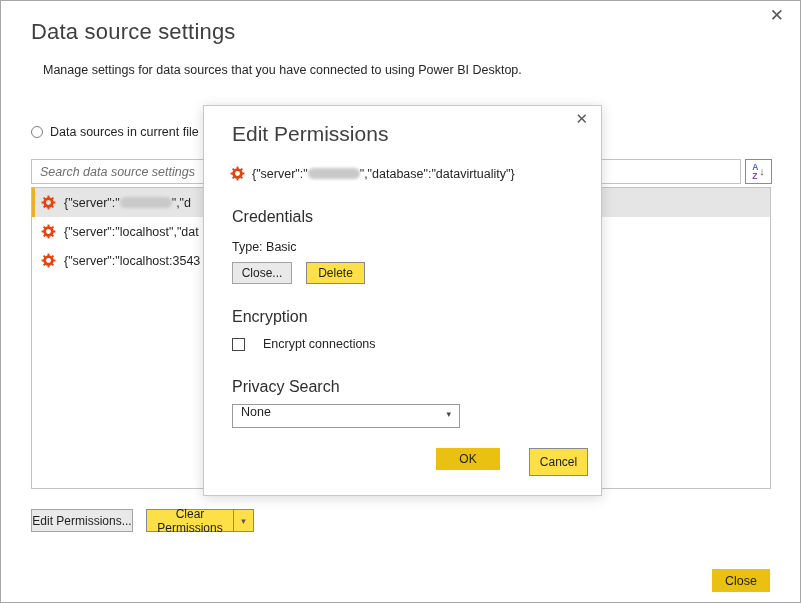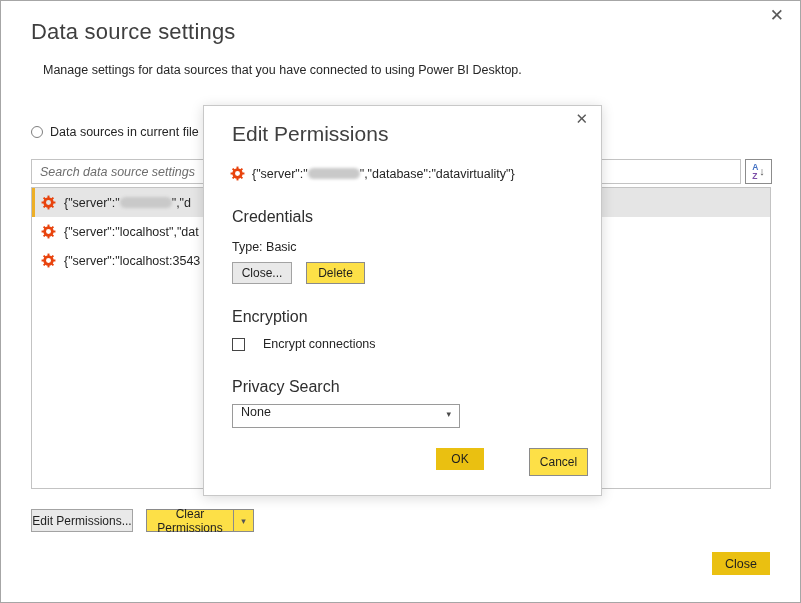--- a/index.html
+++ b/index.html
@@ -46,21 +46,21 @@
   .btn {
     display:inline-flex; align-items:center; justify-content:center;
     font-family:"Liberation Sans", sans-serif; font-size:12px; color:#1f1f1f;
     background:#fde047; border:1px solid #8a8a8a; cursor:pointer;
   }
   .btn.gray { background:#e9e9e9; border-color:#a3a3a3; }
   .btn.gold { background:#eac011; border:none; }
   .edit-perms-btn { left:30px; top:508px; width:102px; height:23px; }
   .clear-perms-btn { left:145px; top:508px; width:88px; height:23px; }
   .clear-perms-arrow { left:232px; top:508px; width:21px; height:23px; font-size:9px; color:#555; }
-  .close-btn { left:711px; top:551px; width:58px; height:23px; font-size:12.5px; }
+  .close-btn { left:711px; top:568px; width:58px; height:23px; font-size:12.5px; }
   
   .dialog {
     position:absolute; left:202px; top:104px; width:399px; height:391px;
     background:#fff; border:1px solid #c8c8c8; box-shadow:0 2px 12px rgba(0,0,0,.15);
   }
   .dlg-close { right:13px; top:5px; font-size:15px; color:#5a5a5a; cursor:pointer; line-height:1; }
   .dlg-title { left:28px; top:16px; font-size:21px; font-weight:300; color:#404040; }
   .dlg-source { left:26px; top:60px; display:flex; align-items:center; gap:7px; }
   .dlg-source .row-text { font-size:12.5px; }
   .sec-heading { font-size:16px; font-weight:400; color:#2e2e2e; }
@@ -73,21 +73,21 @@
   .checkbox { width:13px; height:13px; border:1px solid #454545; background:#fff; cursor:pointer; }
   .check-label { font-size:12.5px; }
   .priv-heading { left:28px; top:272px; }
   .dropdown {
     left:28px; top:298px; width:228px; height:24px;
     border:1px solid #9a9a9a; background:#fff; display:flex; align-items:flex-end;
     padding:8px 8px; cursor:pointer; justify-content:space-between;
   }
   .dropdown-value { font-size:12.5px; color:#1f1f1f; }
   .dropdown-caret { font-size:9px; color:#4a4a4a; }
-  .ok-btn { left:232px; top:342px; width:48px; height:22px; }
+  .ok-btn { left:232px; top:342px; width:64px; height:22px; }
   .cancel-btn { left:309px; top:342px; width:59px; height:28px;margin-left:16px; }
 </style>
 </head>
 <body>
 
 <svg width="0" height="0" style="position:absolute">
   <defs>
     <g id="gear-shape">
       <g stroke="#e8430d" stroke-width="2.1">
         <line x1="8" y1="0.6" x2="8" y2="4"></line>

